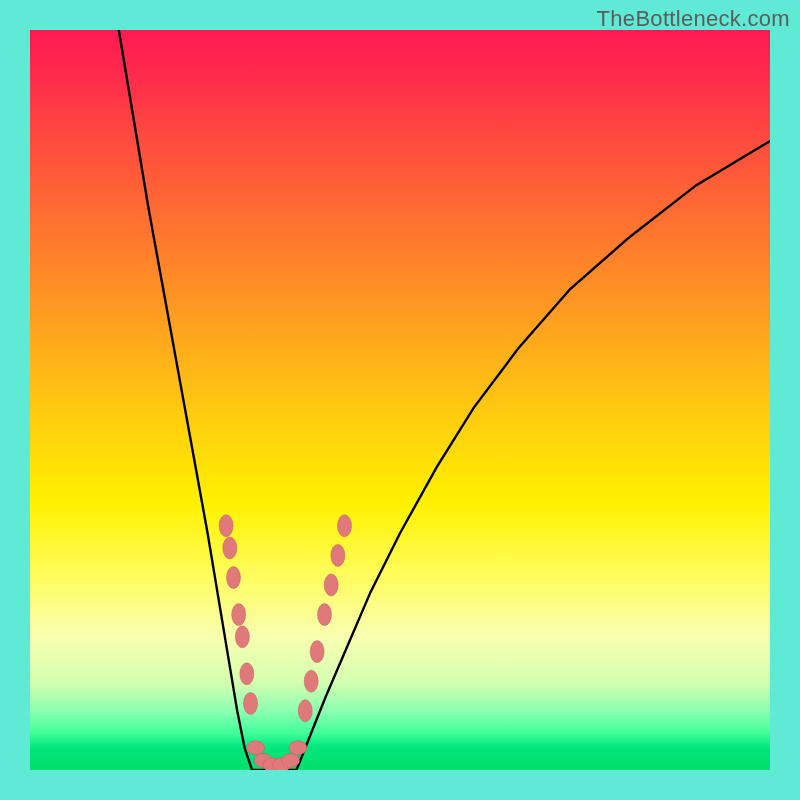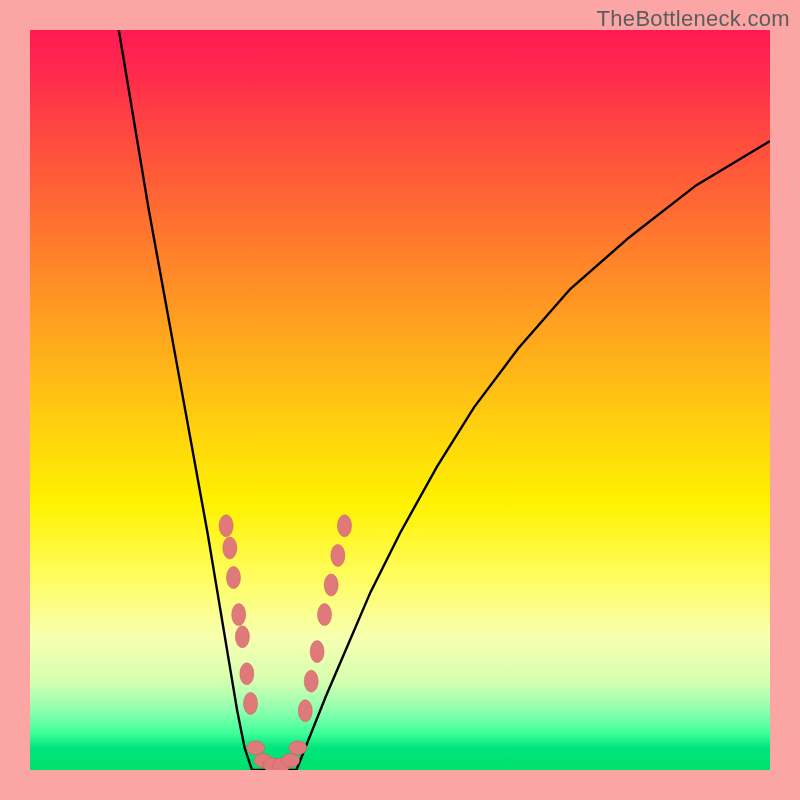--- a/index.html
+++ b/index.html
@@ -10,21 +10,21 @@
     background: #000;
     overflow: hidden;
     font-family: Arial, Helvetica, sans-serif;
   }
   .frame {
     position: absolute;
     left: 0;
     top: 0;
     width: 800px;
     height: 800px;
-    background: #fca5a5;
+    background: #5eead4;
   }
   .plot-area {
     position: absolute;
     left: 30px;
     top: 30px;
     width: 740px;
     height: 740px;
     overflow: hidden;
   }
   .gradient {

